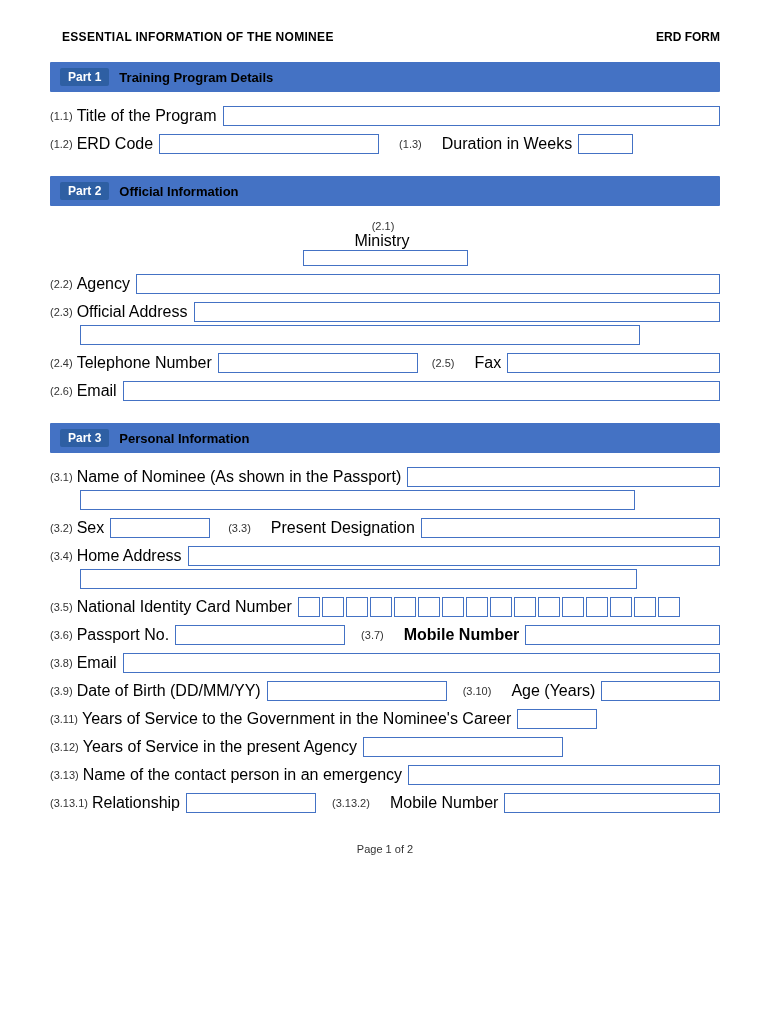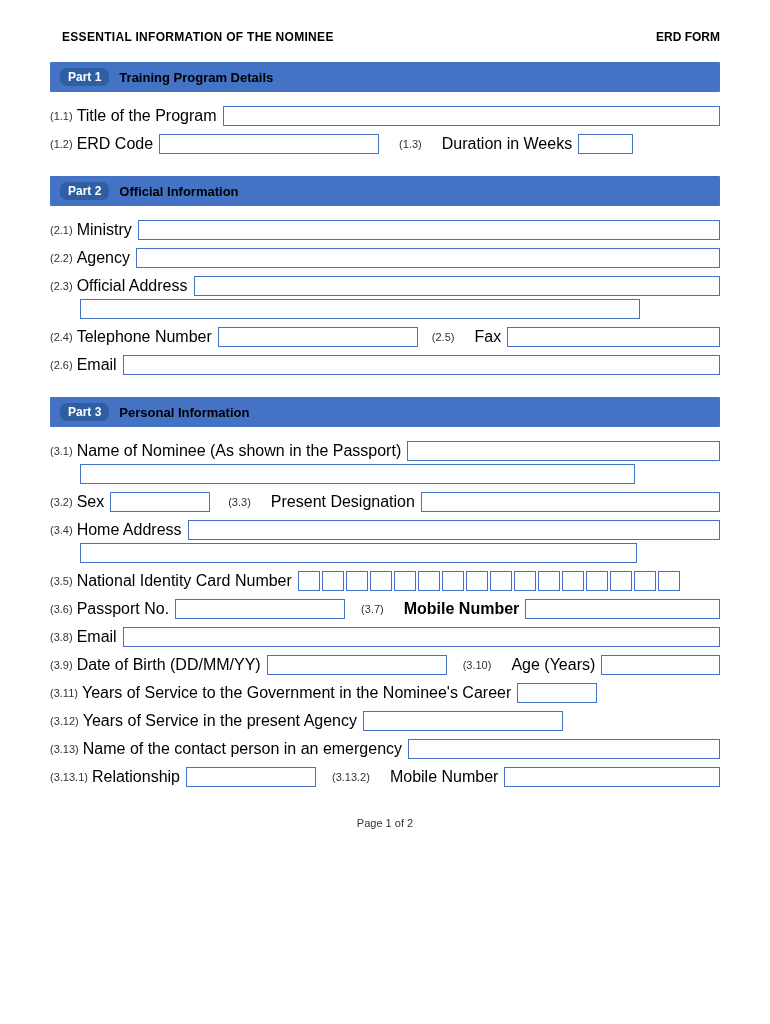--- a/index.html
+++ b/index.html
@@ -38,21 +38,21 @@
       margin-bottom: 14px;
       border-radius: 1px;
     }
     .part-badge {
       background-color: #2E5FA3;
       color: #fff;
       font-weight: bold;
       font-size: 12px;
       padding: 2px 8px;
       margin-right: 10px;
-      border-radius: 7px;
+      border-radius: 2px;
       white-space: nowrap;
     }
     .part-title {
       font-weight: bold;
       font-size: 13px;
       color: #000000;
     }
     .section {
       margin-bottom: 22px;
     }
@@ -150,21 +150,21 @@
     <input type="text" style="width: 55px;">
   </div>
 </div>
 
 <div class="section">
   <div class="part-header">
     <span class="part-badge">Part 2</span>
     <span class="part-title">Official Information</span>
   </div>
 
-  <div class="form-row" style="margin-top:6px;">
+  <div class="form-row" style="margin-top:6px;flex-direction:column;">
     <span class="field-number">(2.1)</span>
     <span class="field-label">Ministry</span>
     <input type="text" style="flex: 1 1 0%; min-width: 100px;">
   </div>
 
   <div class="form-row">
     <span class="field-number">(2.2)</span>
     <span class="field-label">Agency</span>
     <input type="text" style="flex: 1 1 0%; min-width: 100px;">
   </div>

